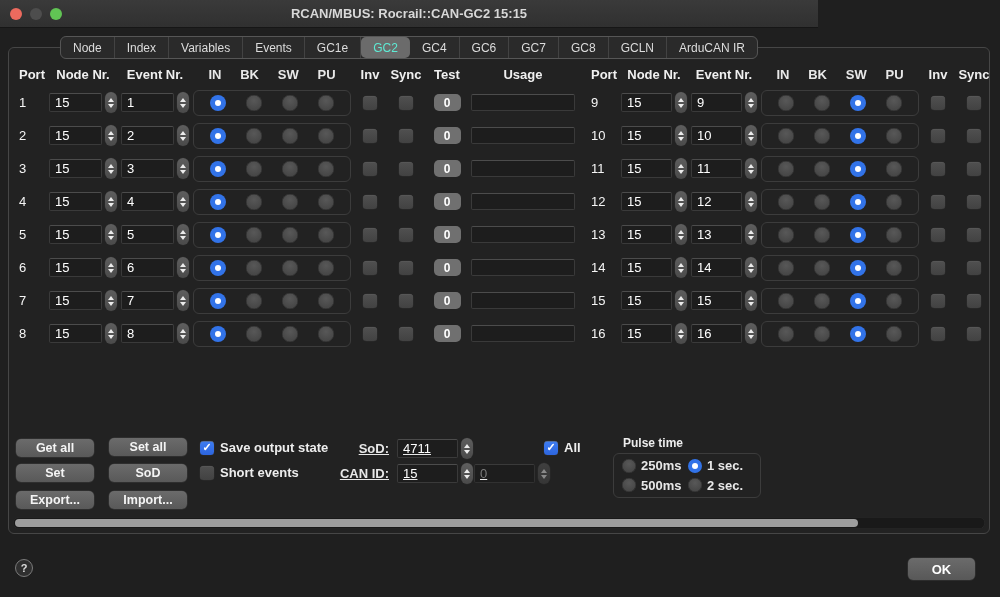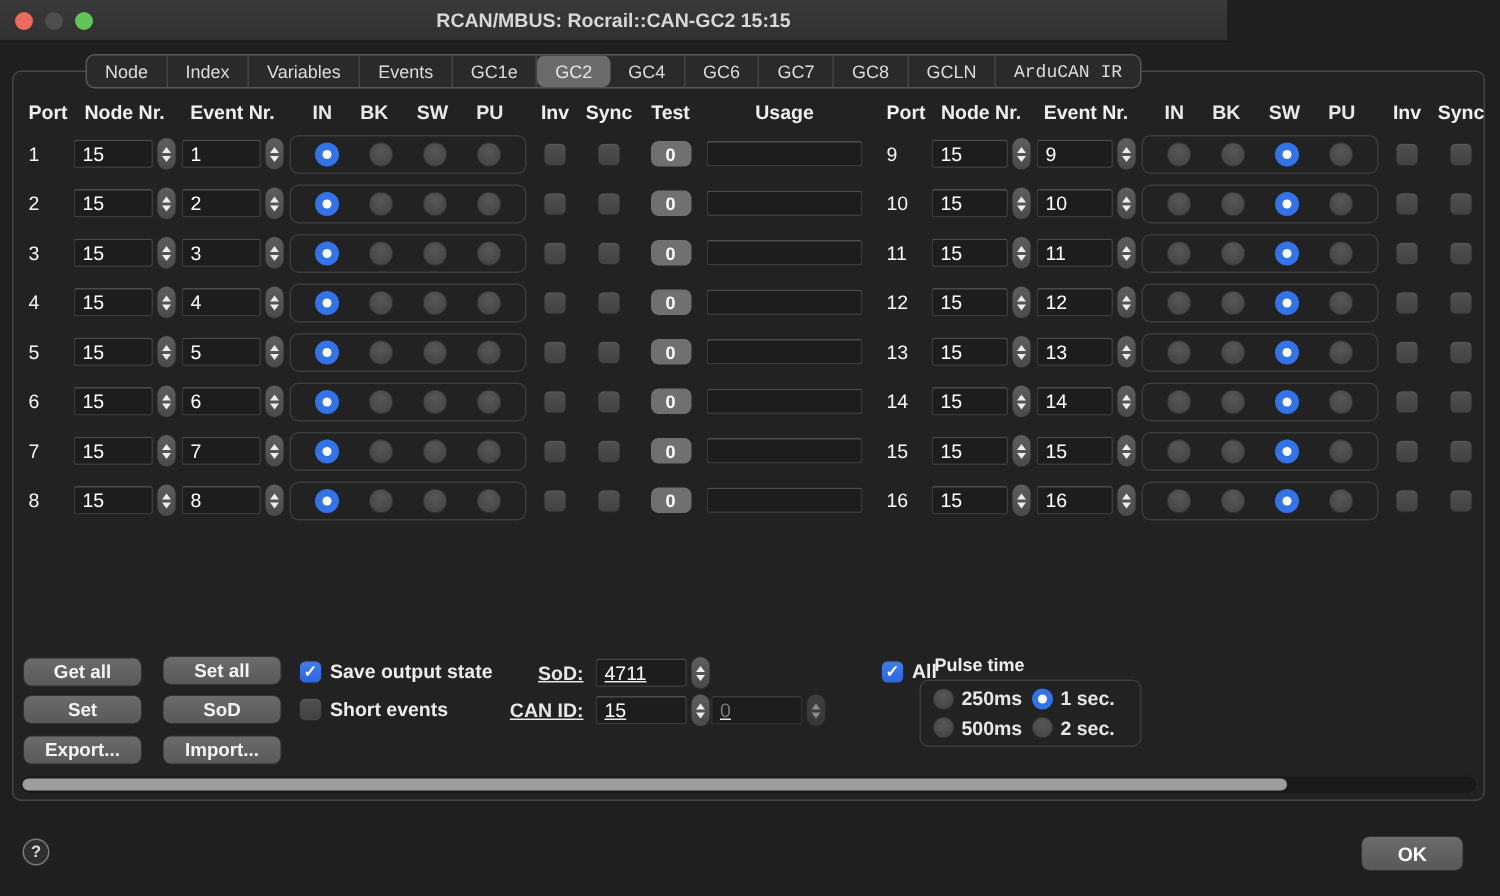--- a/index.html
+++ b/index.html
@@ -18,22 +18,22 @@
   .light.min   { background:#4d4d4d; }
   .light.zoom  { background:#61c454; }
   .title { font-size:13px; font-weight:700; color:#d8d8d8; }
 
   
   .tabbar { position:absolute; top:36px; left:50%; transform:translateX(-50%);
     display:flex; height:23px; background:#2a2a2a; border:1px solid #565656;
     border-radius:6px; z-index:3; overflow:hidden; }
   .tab { padding:0 12px; font-size:12px; display:flex; align-items:center;
     color:#dcdcdc; border-right:1px solid #454545; white-space:nowrap; }
-  .tab:last-child { border-right:none;font-family:Liberation Mono, monospace; }
-  .tab.selected { background:#6b6b6b; color:#e5e5e5; border-radius:5px; border-right:none; }
+  .tab:last-child { border-right:none; }
+  .tab.selected { background:#6b6b6b; color:#5eead4; border-radius:5px; border-right:none; }
 
   
   .panel { position:absolute; left:8px; top:47px; width:982px; height:487px;
     border:1px solid #464646; border-radius:6px; background:#222222; }
 
   
   .tables { position:absolute; left:6px; top:14px; display:flex; }
   .tbl { display:grid; column-gap:4px; grid-template-rows:24px repeat(8,33px); align-items:center; }
   .tbl.left  { grid-template-columns:30px 68px 68px 158px 30px 34px 40px 104px; margin-right:12px; }
   .tbl.right { grid-template-columns:30px 66px 66px 158px 30px 34px; }
@@ -648,21 +648,21 @@
     <div class="btn" style="left:100px;top:443px">Import...</div>
 
     <div class="cbrow" style="left:191px;top:392px">
       <span class="checkbox on"></span>
       <span>Save output state</span>
     </div>
     <div class="cbrow" style="left:191px;top:417px">
       <span class="checkbox"></span>
       <span>Short events</span>
     </div>
-    <div class="cbrow" style="left:579px;top:392px">
+    <div class="cbrow" style="left:535px;top:392px">
       <span class="checkbox on"></span>
       <span>All</span>
     </div>
 
     <div class="steprow" style="left:322px;top:390px">
       <span class="lbl">SoD:</span>
       <span class="combo">
         <span class="field">4711</span>
         <span class="stepper">
             <span class="arr-up"></span>

